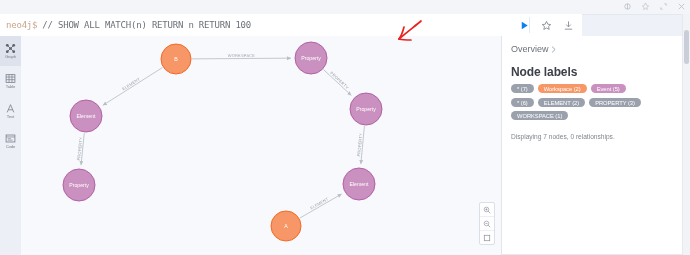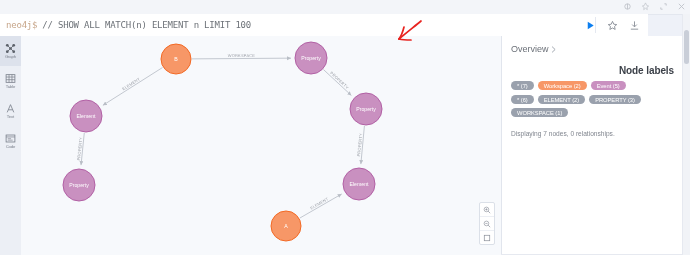--- a/index.html
+++ b/index.html
@@ -16,21 +16,21 @@
     position:absolute;left:0;top:0;width:690px;height:14px;
     background:#f3f5f9;border-bottom:1px solid #e3e7ef;
   }
   .topstrip-icons{
     position:absolute;right:4px;top:2px;display:flex;gap:9px;align-items:center;
   }
   .mini-ico{width:9px;height:9px;opacity:.5;display:block;}
 
   
   .editorbar{
-    position:absolute;left:0;top:14px;width:648px;height:22px;
+    position:absolute;left:0;top:14px;width:582px;height:22px;
     background:#ffffff;border-bottom:1px solid #dfe4ee;
     display:flex;align-items:center;
   }
   .prompt{
     margin-left:6px;color:#c7a68a;
     font-family:"DejaVu Sans Mono", monospace;font-size:9px;letter-spacing:-.2px;
   }
   .query{
     margin-left:5px;color:#6d7278;
     font-family:"DejaVu Sans Mono", monospace;font-size:9px;letter-spacing:-.2px;
@@ -91,21 +91,21 @@
   
   .panel{
     position:absolute;left:501px;top:36px;width:182px;height:219px;
     background:#ffffff;border-left:1px solid #e1e5ed;
     padding:8px 9px 0 9px;box-sizing:border-box;
   }
   .panel-hd{display:flex;align-items:center;}
   .panel-title{font-size:9px;color:#6b7078;font-weight:400;}
   .chev{width:9px;height:9px;display:block;cursor:pointer;}
   .sect-title{
-    margin-top:11px;font-size:10px;font-weight:bold;color:#3c4149;letter-spacing:-.1px;text-align:right;
+    margin-top:11px;font-size:12px;font-weight:bold;color:#3c4149;letter-spacing:-.1px;
   }
   .badges{margin-top:5px;display:flex;flex-wrap:wrap;gap:4px;}
   .badge{
     display:inline-flex;align-items:center;
     border-radius:7px;padding:1.5px 6px;
     font-size:5.8px;color:#ffffff;white-space:nowrap;cursor:pointer;
     letter-spacing:-.05px;
   }
   .status{margin-top:13px;font-size:6.6px;color:#81868f;}
 
@@ -140,21 +140,21 @@
         <path d="M2 6 L2 8 L4 8 M8 4 L8 2 L6 2" fill="none" stroke="#8c919b" stroke-width="1"></path>
       </svg>
       <svg class="mini-ico" viewBox="0 0 10 10">
         <path d="M2 2 L8 8 M8 2 L2 8" stroke="#8c919b" stroke-width="1"></path>
       </svg>
     </div>
   </div>
 
   <div class="editorbar">
     <span class="prompt">neo4j$</span>
-    <span class="query">// SHOW ALL MATCH(n) ELEMENT n LIMIT 100</span>
+    <span class="query">// SHOW ALL MATCH(n) RETURN n RETURN 100</span>
     <div class="divline"></div>
     <div class="editor-actions">
       <svg class="act" viewBox="0 0 12 12">
         <path d="M3 2 L9.5 6 L3 10 Z" fill="#0d7ff0"></path>
       </svg>
       <svg class="act" viewBox="0 0 12 12">
         <path d="M6 1.5 L7.4 4.6 L10.6 5 L8.2 7.1 L8.9 10.3 L6 8.7 L3.1 10.3 L3.8 7.1 L1.4 5 L4.6 4.6 Z" fill="none" stroke="#7d838d" stroke-width=".9"></path>
       </svg>
       <svg class="act" viewBox="0 0 12 12">
         <path d="M6 1.5 L6 7 M3.5 5 L6 7.5 L8.5 5 M2 10 L10 10" fill="none" stroke="#7d838d" stroke-width=".9"></path>

